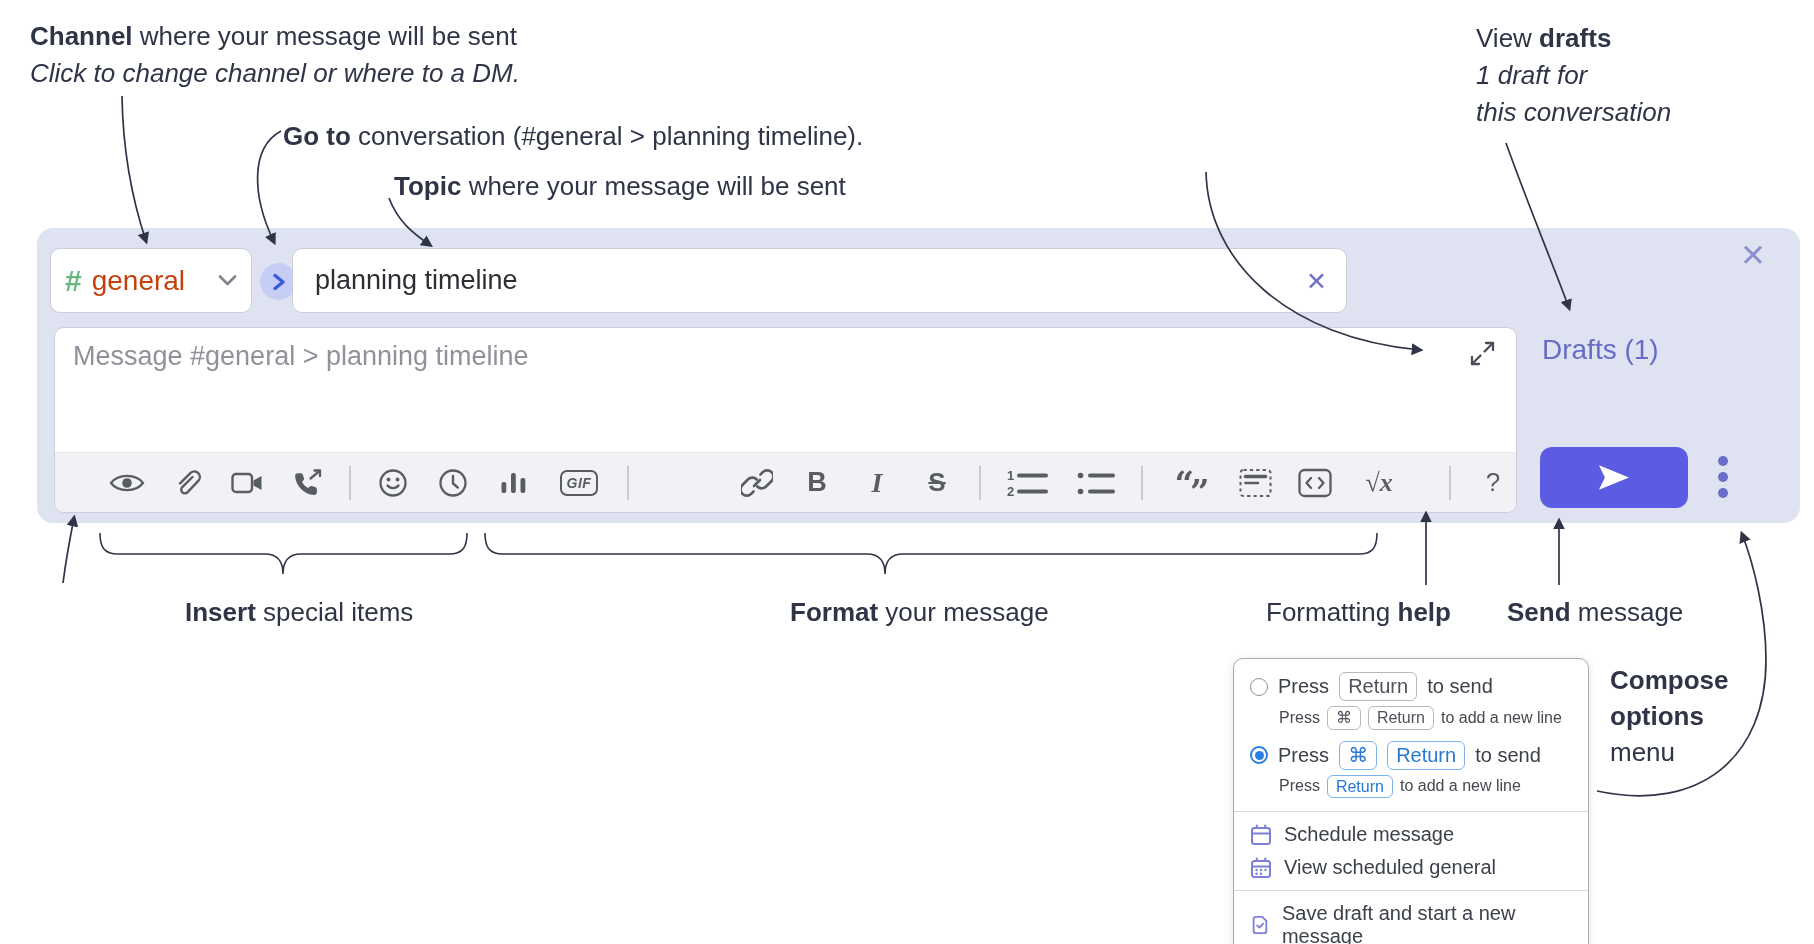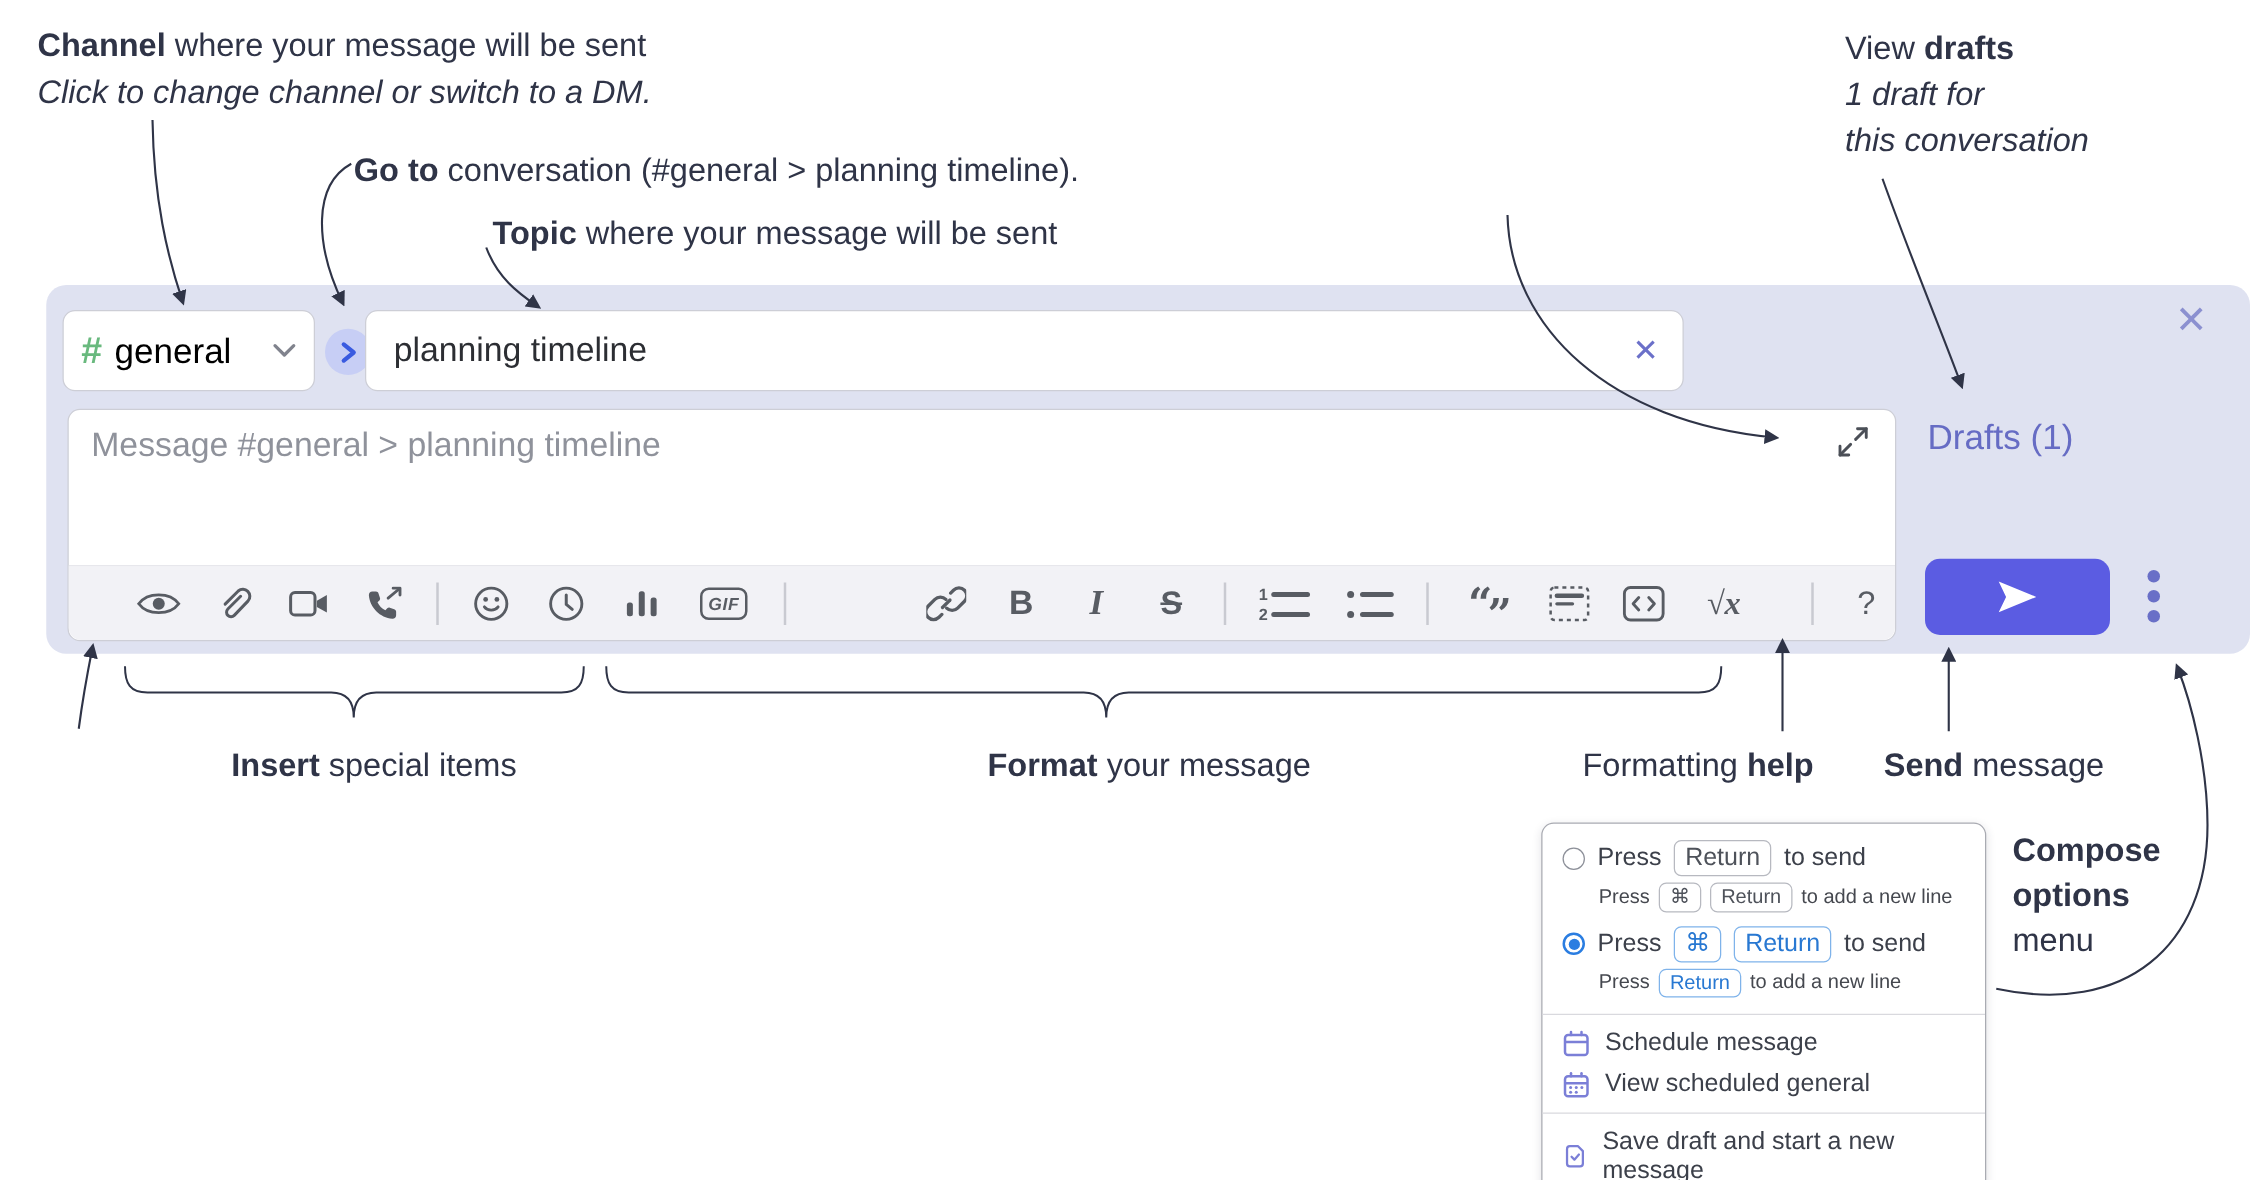--- a/index.html
+++ b/index.html
@@ -9,21 +9,21 @@
   .ann{position:absolute;font-size:26px;line-height:37px;white-space:nowrap;color:#2f3447;z-index:6;}
   .ann b{font-weight:700;}
   .it{font-style:italic;}
   
   #overlay{position:absolute;left:0;top:0;z-index:5;pointer-events:none;}
   
   .container{position:absolute;left:37px;top:228px;width:1763px;height:295px;background:#dfe2f1;border-radius:16px;z-index:1;}
   .channel-box{position:absolute;left:50px;top:248px;width:202px;height:65px;background:#fff;border:1px solid #cdced6;
                border-radius:10px;display:flex;align-items:center;gap:10px;padding:0 14px;box-sizing:border-box;z-index:2;cursor:pointer;}
   .hash{color:#69b97e;font-weight:700;font-size:30px;}
-  .chan-name{font-size:28px;color:#000000;flex:1;}
+  .chan-name{font-size:28px;color:#c2410c;flex:1;}
   .jump-btn{position:absolute;left:260px;top:263px;width:37px;height:37px;border-radius:50%;background:#c7cef5;
             display:flex;align-items:center;justify-content:center;z-index:2;cursor:pointer;}
   .topic-box{position:absolute;left:292px;top:248px;width:1055px;height:65px;z-index:2;}
   .topic-box input{width:100%;height:100%;box-sizing:border-box;border:1px solid #cdced6;border-radius:10px;
             font-family:"Liberation Sans",sans-serif;font-size:27px;color:#2c2e33;padding:0 60px 0 22px;outline:none;}
   .topic-clear{position:absolute;right:20px;top:50%;transform:translateY(-50%);font-size:25px;color:#6b70c9;cursor:pointer;line-height:1;}
   .msg-panel{position:absolute;left:54px;top:327px;width:1463px;height:186px;background:#fff;border:1px solid #cdced6;
              border-radius:10px;box-sizing:border-box;z-index:2;}
   .msg-placeholder{position:absolute;left:18px;top:13px;font-size:27px;color:#8f929b;}
   .expand-btn{position:absolute;right:20px;top:12px;cursor:pointer;}
@@ -84,21 +84,21 @@
       <path d="M1597,791 C1700,813 1766,757 1766,660 C1766,612 1753,562 1742,534" marker-end="url(#ah)"></path>
     </g>
     <g fill="none" stroke="#2f3447" stroke-width="1.6">
       <path d="M100,533 C100,547 104,554 118,554 L265,554 C276,554 283,560 283,574 C283,560 290,554 301,554 L449,554 C463,554 467,547 467,533"></path>
       <path d="M485,533 C485,547 489,554 503,554 L867,554 C878,554 885,560 885,574 C885,560 892,554 903,554 L1359,554 C1373,554 1377,547 1377,533"></path>
     </g>
   </svg>
 
   <div class="ann" style="left:30px;top:18px;">
     <div><b>Channel</b><span> where your message will be sent</span></div>
-    <div class="it">Click to change channel or switch to a DM.</div>
+    <div class="it">Click to change channel or where to a DM.</div>
   </div>
   <div class="ann" style="left:283px;top:118px;">
     <b>Go to</b><span> conversation (#general &gt; planning timeline).</span>
   </div>
   <div class="ann" style="left:394px;top:168px;">
     <b>Topic</b><span> where your message will be sent</span>
   </div>
   <div class="ann" style="left:1476px;top:20px;">
     <div><span>View </span><b>drafts</b></div>
     <div class="it">1 draft for</div>

